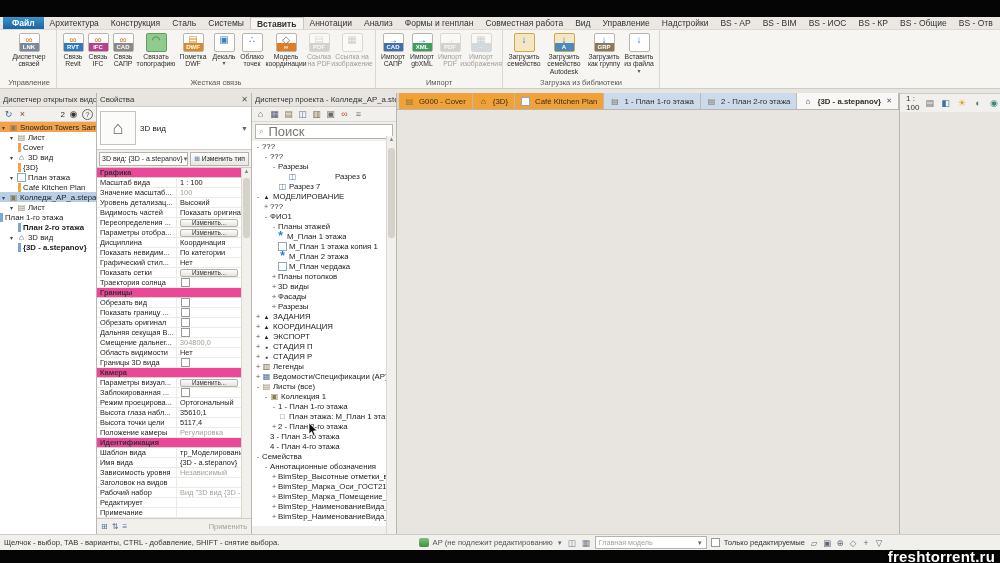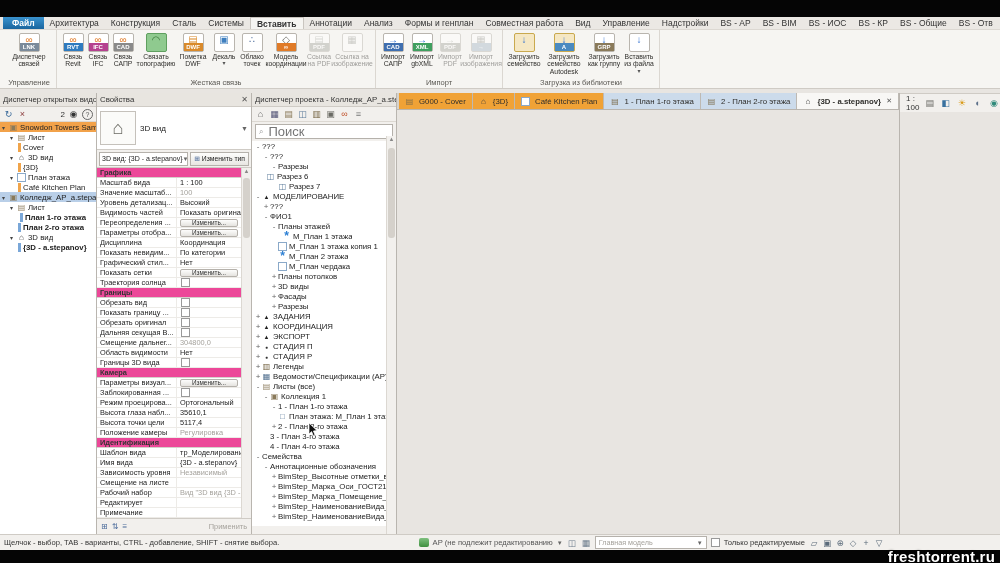--- a/index.html
+++ b/index.html
@@ -388,21 +388,21 @@
 
         <span class="mi ic-collection"></span>
         <span style="overflow:hidden">Колледж_АР_a.stepanov</span>
       </div>
         <div class="trow" style="padding-left: 10px;">
         <span class="tcaret">▾</span>
 
         <span class="mi ic-sheets"></span>
         <span style="overflow:hidden">Лист</span>
       </div>
-        <div class="trow vb-blue" style="padding-left: 20px; font-weight: bold;">
+        <div class="trow vb-blue" style="padding-left: 0;">
 
         <span class="vbar"></span>
 
         <span style="overflow:hidden">План 1-го этажа</span>
       </div>
         <div class="trow bold vb-blue" style="padding-left: 18px;">
 
         <span class="vbar"></span>
 
         <span style="overflow:hidden">План 2-го этажа</span>
@@ -593,21 +593,21 @@
           <span class="plabel">Имя вида</span>
           <span class="pval">{3D - a.stepanov}</span>
 
         </div>
           <div class="prow dis dis">
           <span class="plabel">Зависимость уровня</span>
           <span class="pval">Независимый</span>
 
         </div>
           <div class="prow">
-          <span class="plabel">Смещение на листе</span>
+          <span class="plabel">Заголовок на видов</span>
           <span class="pval"></span>
 
         </div>
           <div class="prow dis dis">
           <span class="plabel">Рабочий набор</span>
           <span class="pval">Вид "3D вид {3D - a...</span>
 
         </div>
           <div class="prow dis dis">
           <span class="plabel">Редактирует</span>
@@ -658,21 +658,21 @@
         <div class="trow" style="padding-left: 10px;">
         <span class="texp">-</span>
 
         <span style="overflow:hidden">???</span>
       </div>
         <div class="trow" style="padding-left: 18px;">
         <span class="texp">-</span>
 
         <span style="overflow:hidden">Разрезы</span>
       </div>
-        <div class="trow" style="padding-left: 14px;">
+        <div class="trow" style="padding-left: 36px; gap: 36px;">
 
         <span class="mi ic-section"></span>
         <span style="overflow:hidden">Разрез 6</span>
       </div>
         <div class="trow" style="padding-left: 26px;">
 
         <span class="mi ic-section"></span>
         <span style="overflow:hidden">Разрез 7</span>
       </div>
         <div class="trow" style="padding-left: 2px;">
@@ -688,21 +688,21 @@
         <div class="trow" style="padding-left: 10px;">
         <span class="texp">-</span>
 
         <span style="overflow:hidden">ФИО1</span>
       </div>
         <div class="trow" style="padding-left: 18px;">
         <span class="texp">-</span>
 
         <span style="overflow:hidden">Планы этажей</span>
       </div>
-        <div class="trow" style="padding-left: 30px; text-align: center;">
+        <div class="trow" style="padding-left: 24px; text-align: center;">
 
         <span class="mi ic-plan-open"></span>
         <span style="overflow:hidden">М_План 1 этажа</span>
       </div>
         <div class="trow" style="padding-left: 26px;">
 
         <span class="mi ic-plan"></span>
         <span style="overflow:hidden">М_План 1 этажа копия 1</span>
       </div>
         <div class="trow" style="padding-left: 26px;">

